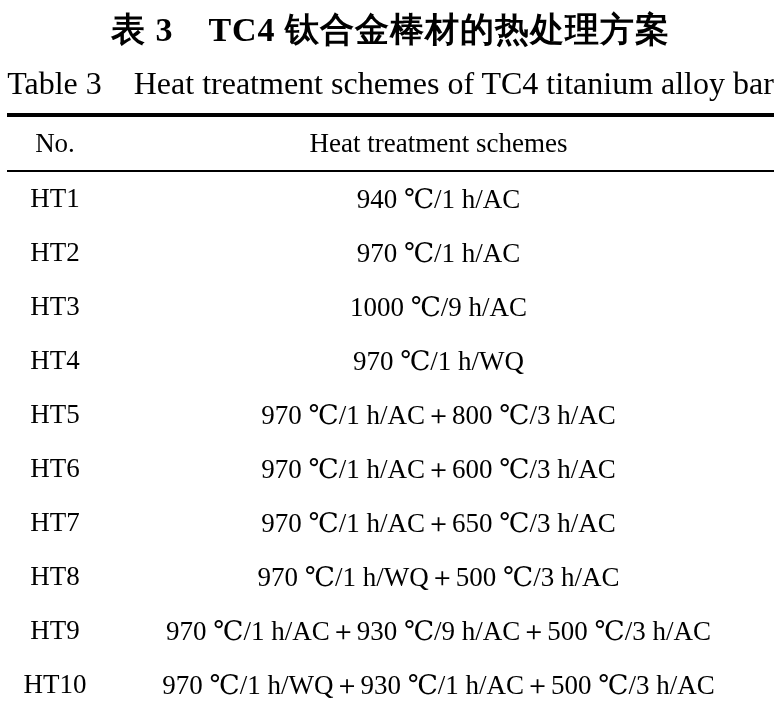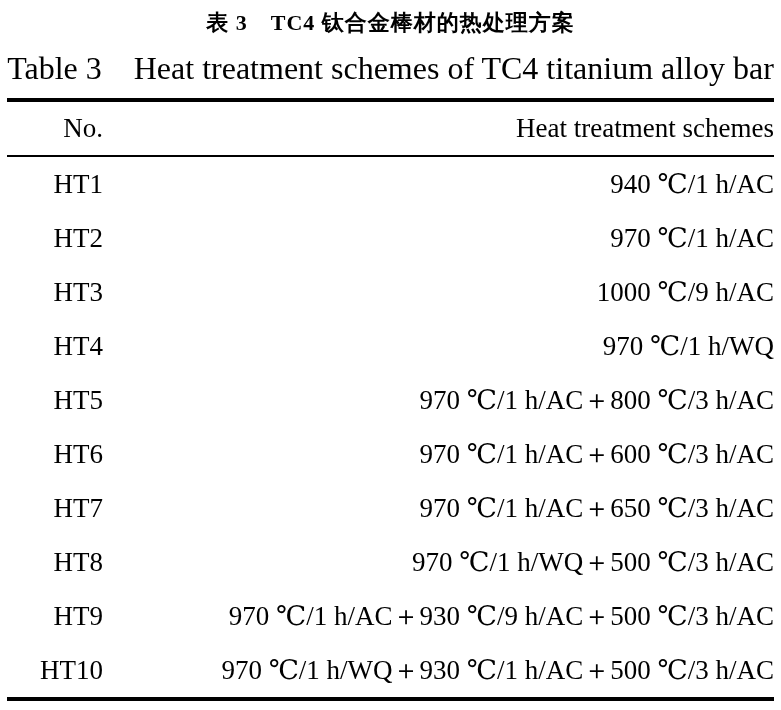--- a/index.html
+++ b/index.html
@@ -13,21 +13,21 @@
     overflow: hidden;
   }
   .page {
     width: 781px;
     height: 710px;
     box-sizing: border-box;
   }
   .caption-zh {
     margin-top: 10px;
     text-align: center;
-    font-size: 22px;
+    font-size: 34px;
     font-weight: bold;
     letter-spacing: 1px;
     line-height: 1.2;
     white-space: pre;
   }
   .caption-en {
     margin-top: 14px;
     text-align: center;
     font-size: 32px;
     line-height: 1.15;
@@ -40,21 +40,21 @@
     border-top: 4px solid #000000;
     border-bottom: 4px solid #000000;
   }
   .ht-table thead tr {
     border-bottom: 2px solid #000000;
   }
   .ht-table th, .ht-table td {
     font-weight: normal;
     font-size: 27px;
     padding: 0;
-    text-align: right;
+    text-align: center;
     vertical-align: middle;
   }
   .ht-table thead th { height: 53px; }
   .ht-table tbody td { height: 54px; }
   .col-no { width: 96px; }
   .col-scheme { width: auto; }
 </style>
 </head>
 <body>
 

